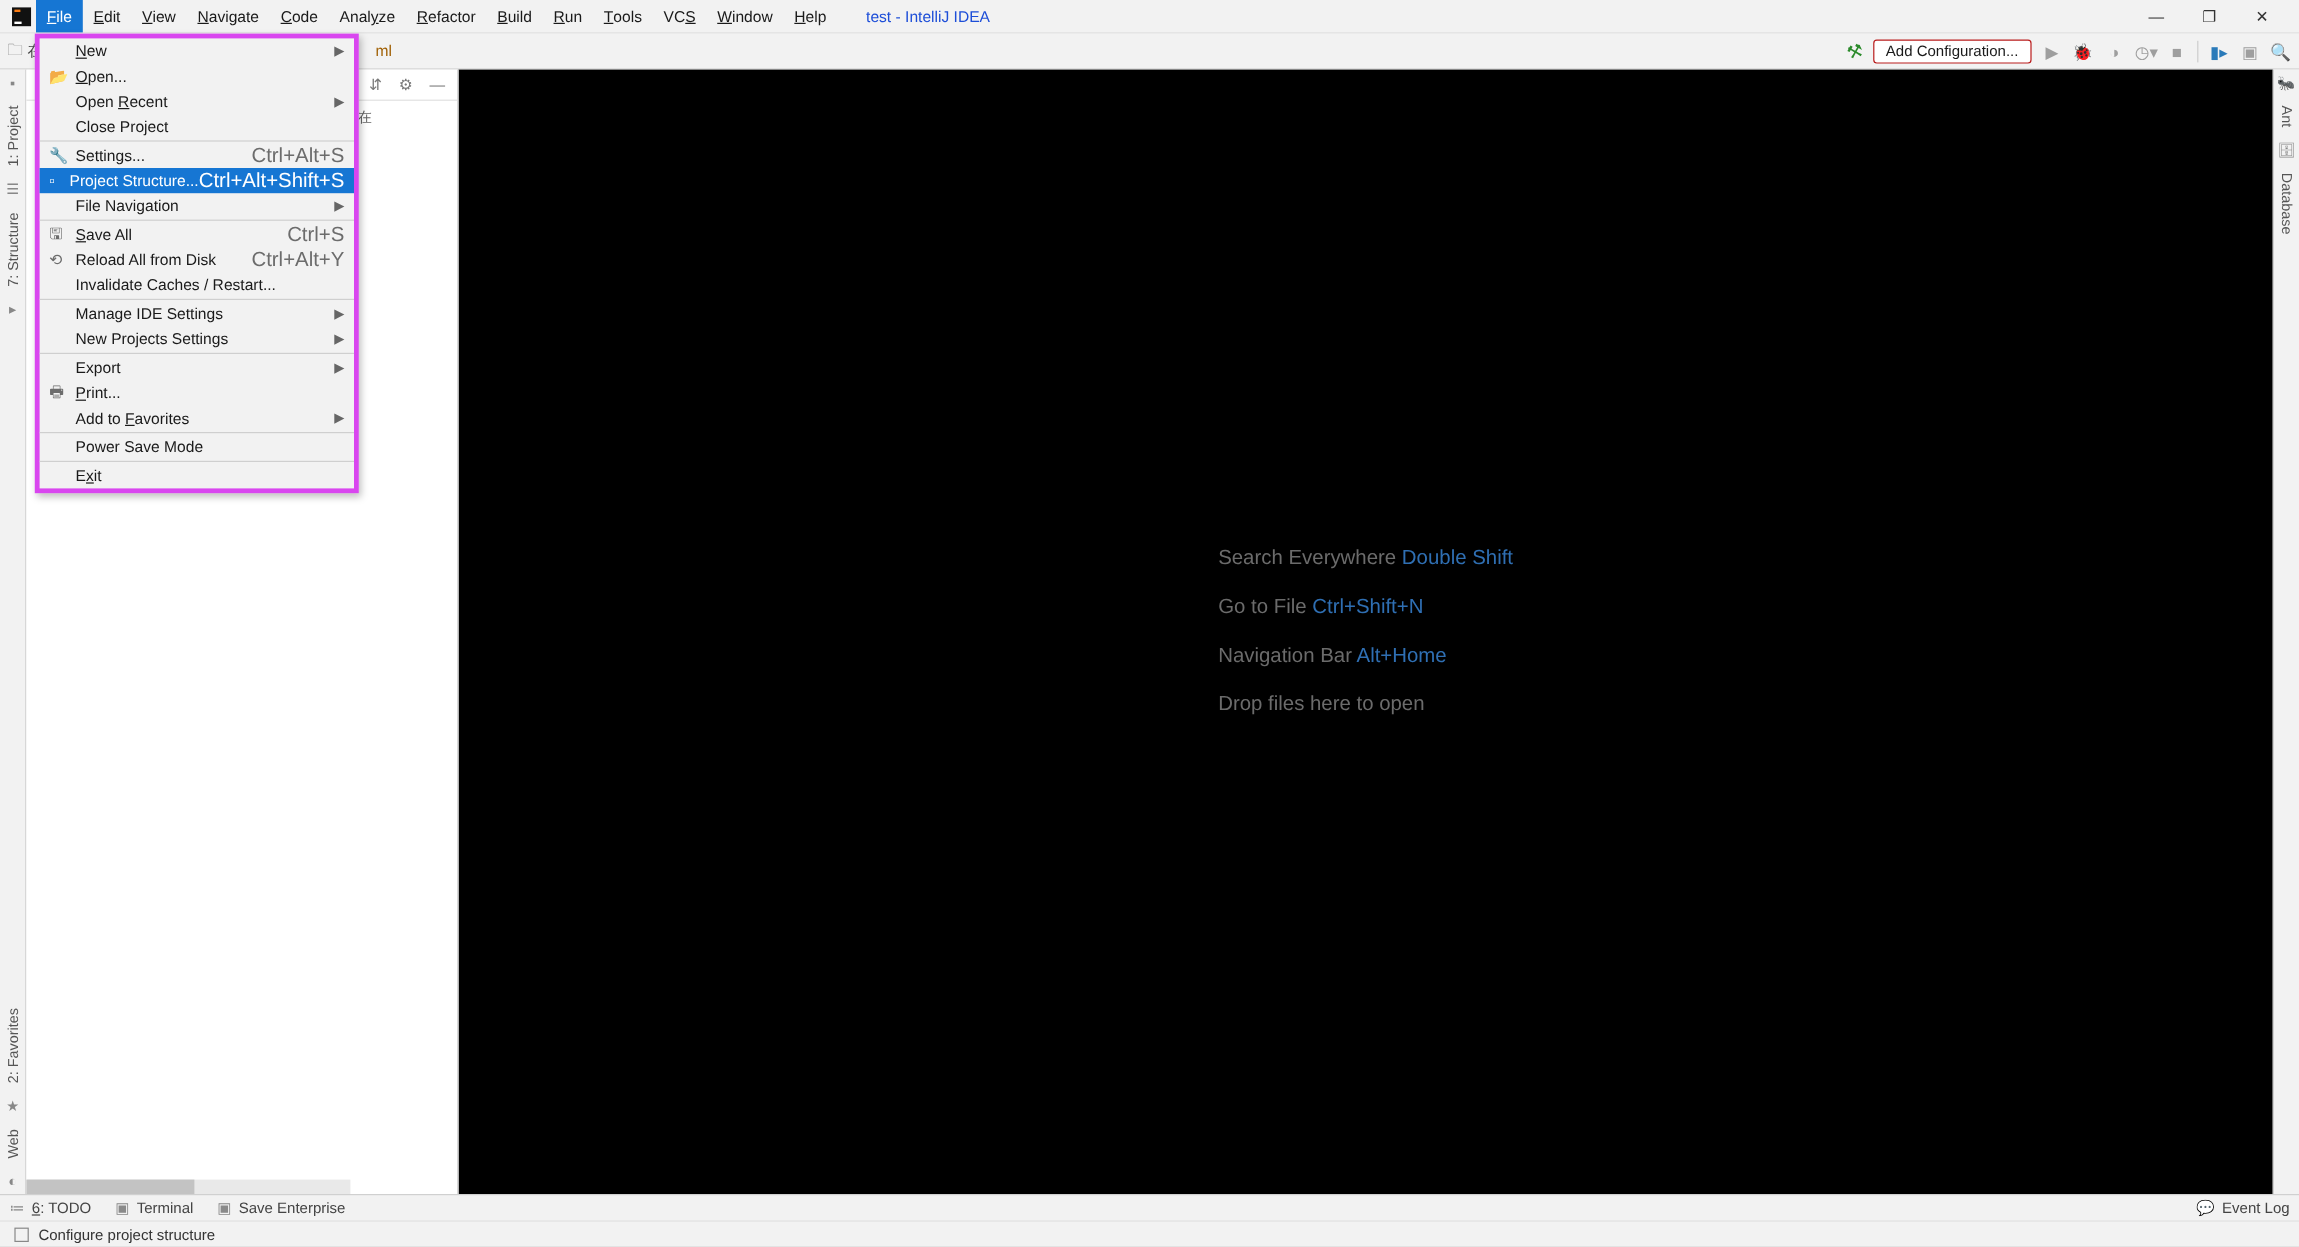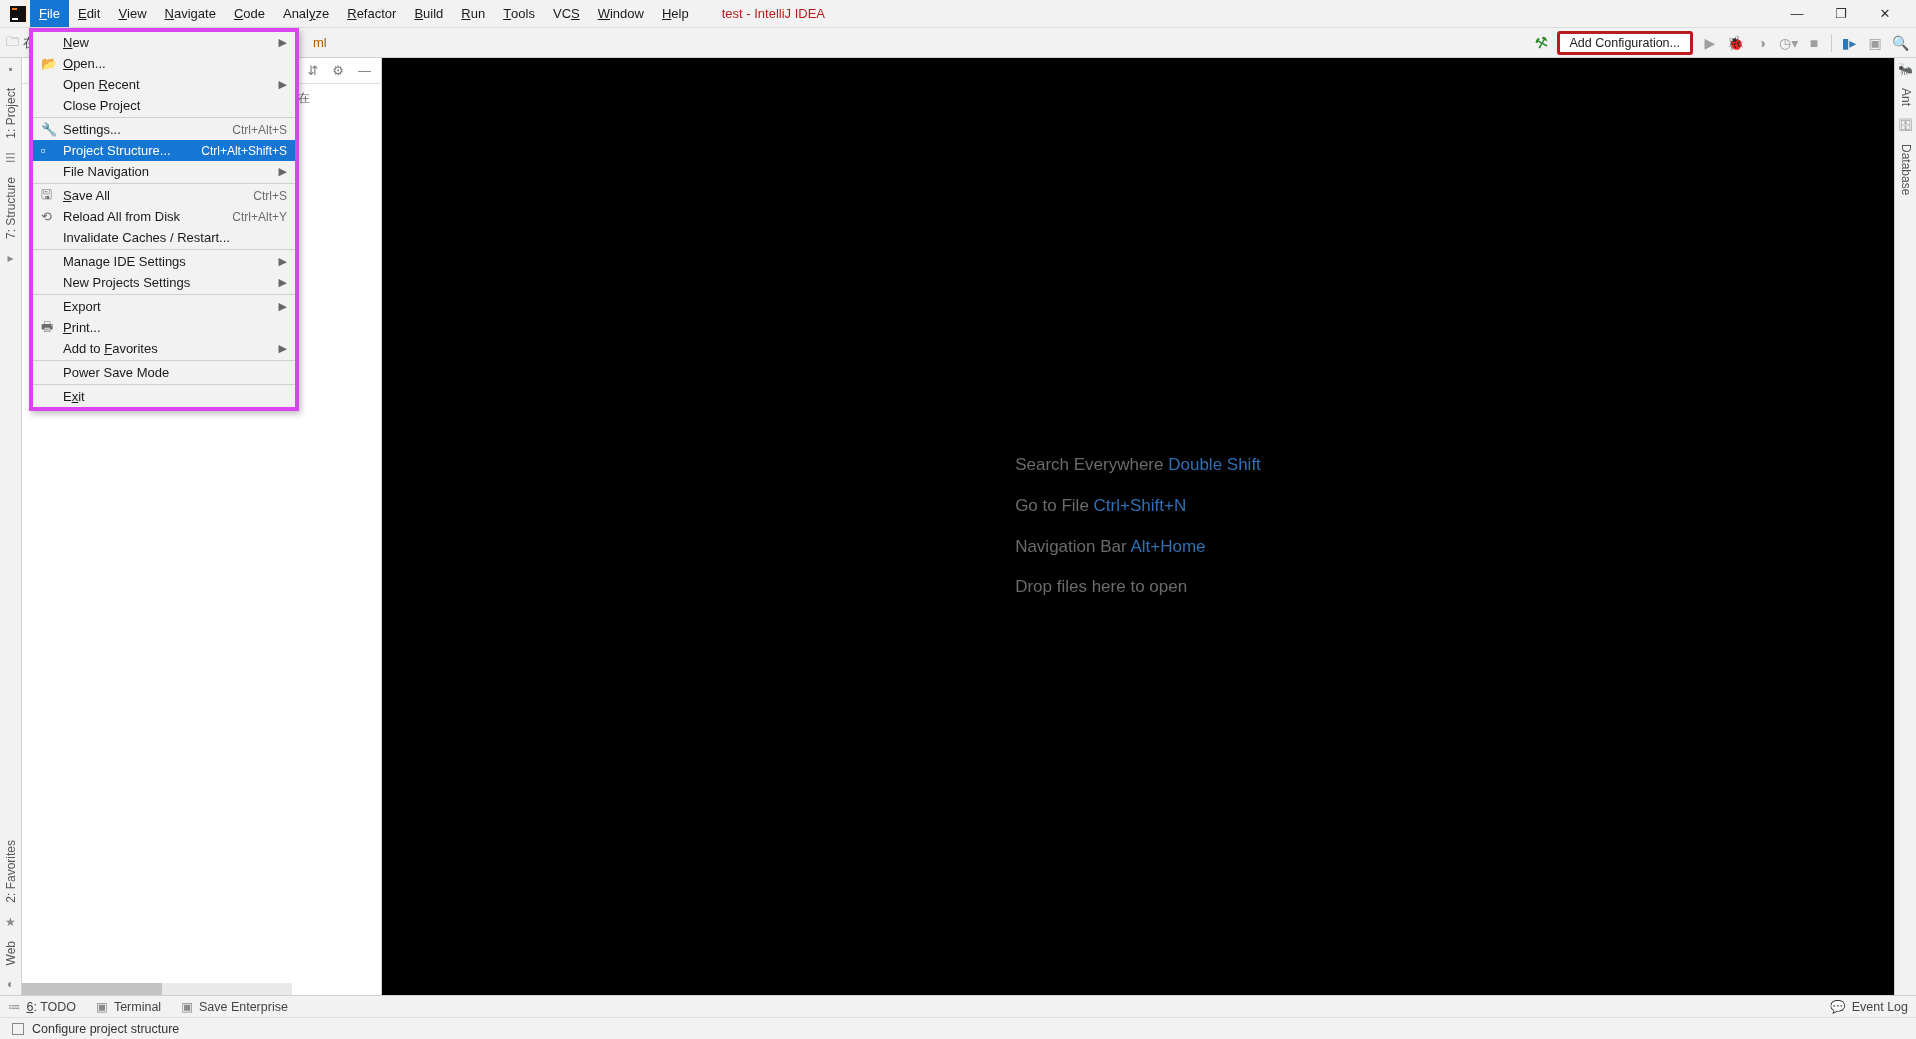--- a/index.html
+++ b/index.html
@@ -5,33 +5,33 @@
 * { margin: 0; padding: 0; box-sizing: border-box; font-family: "Segoe UI", Arial, sans-serif; }
 body { width: 1916px; height: 1039px; background: #fff; overflow: hidden; font-size: 13px; color: #1a1a1a; }
 
 
 .titlebar { height: 28px; display: flex; align-items: center; background: #f2f2f2; border-bottom: 1px solid #dcdcdc; }
 .titlebar .logo { width: 24px; height: 24px; margin-left: 6px; display: flex; align-items: center; justify-content: center; }
 .menubar { display: flex; height: 100%; }
 .menubar .menu { padding: 0 9px; height: 100%; display: flex; align-items: center; cursor: default; }
 .menubar .menu.active { background: #1676d3; color: #fff; }
 .menubar .menu u { text-decoration: underline; }
-.titlebar .wintitle { margin-left: 24px; color: #b91c1c; }
+.titlebar .wintitle { margin-left: 24px; color: #1d4ed8; }
 .titlebar .spacer { flex: 1; }
 .titlebar .winbtns { display: flex; gap: 30px; padding-right: 24px; color: #333; }
 .titlebar .winbtn { width: 14px; text-align: center; }
 
 
 .toolbar { height: 30px; background: #f2f2f2; border-bottom: 1px solid #d0d0d0; display: flex; align-items: center; padding: 0 6px; }
 .toolbar .left { display:flex; align-items:center; gap:4px; }
 .toolbar .left .folder-ico { color:#8a8a8a; }
 .toolbar .left .crumb { color:#444; }
 .toolbar .right { margin-left:auto; display:flex; align-items:center; gap:8px; }
 .toolbar .hammer { color:#2a8a2a; transform: rotate(-15deg); font-size:15px; }
-.toolbar .addconf { background:#fff; border:3px solid #b91c1c; border-radius:3px; padding:2px 10px; font-size:12.5px; }
+.toolbar .addconf { background:#fff; border:1px solid #b91c1c; border-radius:3px; padding:2px 10px; font-size:12.5px; }
 .toolbar .tbicon { color:#9e9e9e; width:18px; text-align:center; font-size:14px; }
 
 
 .main { display:flex; height: calc(100% - 28px - 30px - 22px - 22px); position:relative; }
 
 
 .gutter-left { width: 22px; background:#f2f2f2; border-right:1px solid #d0d0d0; display:flex; flex-direction:column; align-items:center; }
 .gutter-left .vtab { writing-mode: vertical-rl; transform: rotate(180deg); font-size:12px; color:#555; margin:8px 0; }
 .gutter-left .ico-small { font-size:12px; color:#888; margin:4px 0; }
 
@@ -51,21 +51,21 @@
 
 .editor { flex:1; background:#000000; display:flex; align-items:center; justify-content:center; }
 .hints { text-align:left; color:#6b6b6b; font-size:17px; line-height:2.4; }
 .hints .sc { color:#2f6fb3; }
 
 
 .dropdown { position:absolute; top:28px; left:29px; width:270px; background:#f2f2f2; border:4px solid #d946ef; box-shadow:2px 3px 6px rgba(0,0,0,.25); z-index:100;}
 .dropdown .row { height:21px; display:flex; align-items:center; padding:0 8px 0 8px; cursor:default; position:relative;}
 .dropdown .row .ico { width:22px; color:#6c6c6c; font-size:13px; text-align:left;}
 .dropdown .row .lbl { flex:1; white-space:nowrap; }
-.dropdown .row .sc  { color:#6c6c6c; font-size:12px; }
+.dropdown .row .sc  { color:#6c6c6c; font-size:17px; }
 .dropdown .row .arrow { color:#666; font-size:11px; }
 .dropdown .row.selected { background:#1676d3; color:#fff; }
 .dropdown .row.selected .ico, .dropdown .row.selected .sc, .dropdown .row.selected .arrow { color:#fff; }
 .dropdown hr { border:none; border-top:1px solid #cfcfcf; margin:1px 0;}
 
 
 .bottombar { height:22px; background:#f2f2f2; border-top:1px solid #d0d0d0; display:flex; align-items:center; padding:0 8px; gap:20px; font-size:12.5px; color:#444;}
 .bottombar .tab { display:flex; align-items:center; gap:6px; }
 .bottombar .spacer{flex:1;}
 .bottombar .evicon{ color:#8a8a8a; }

